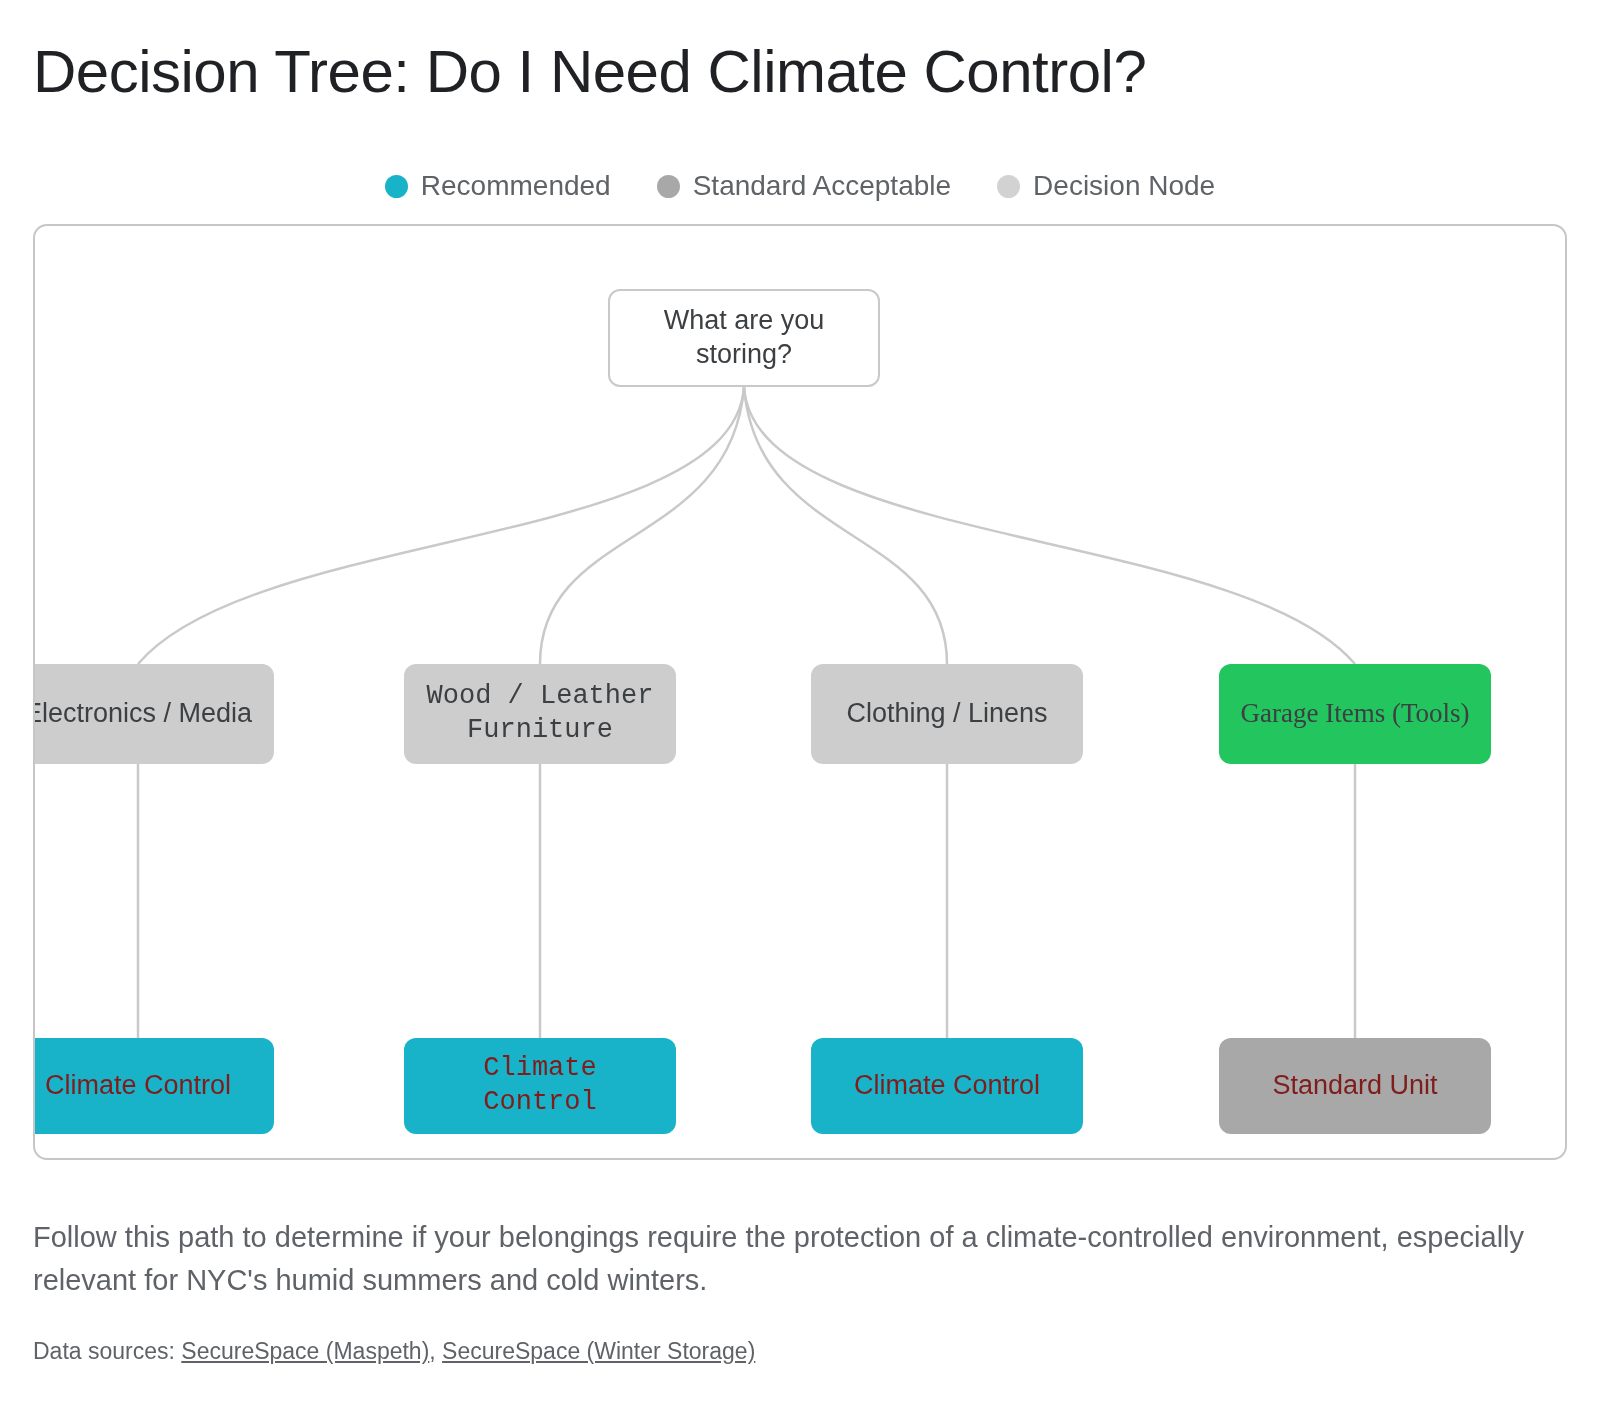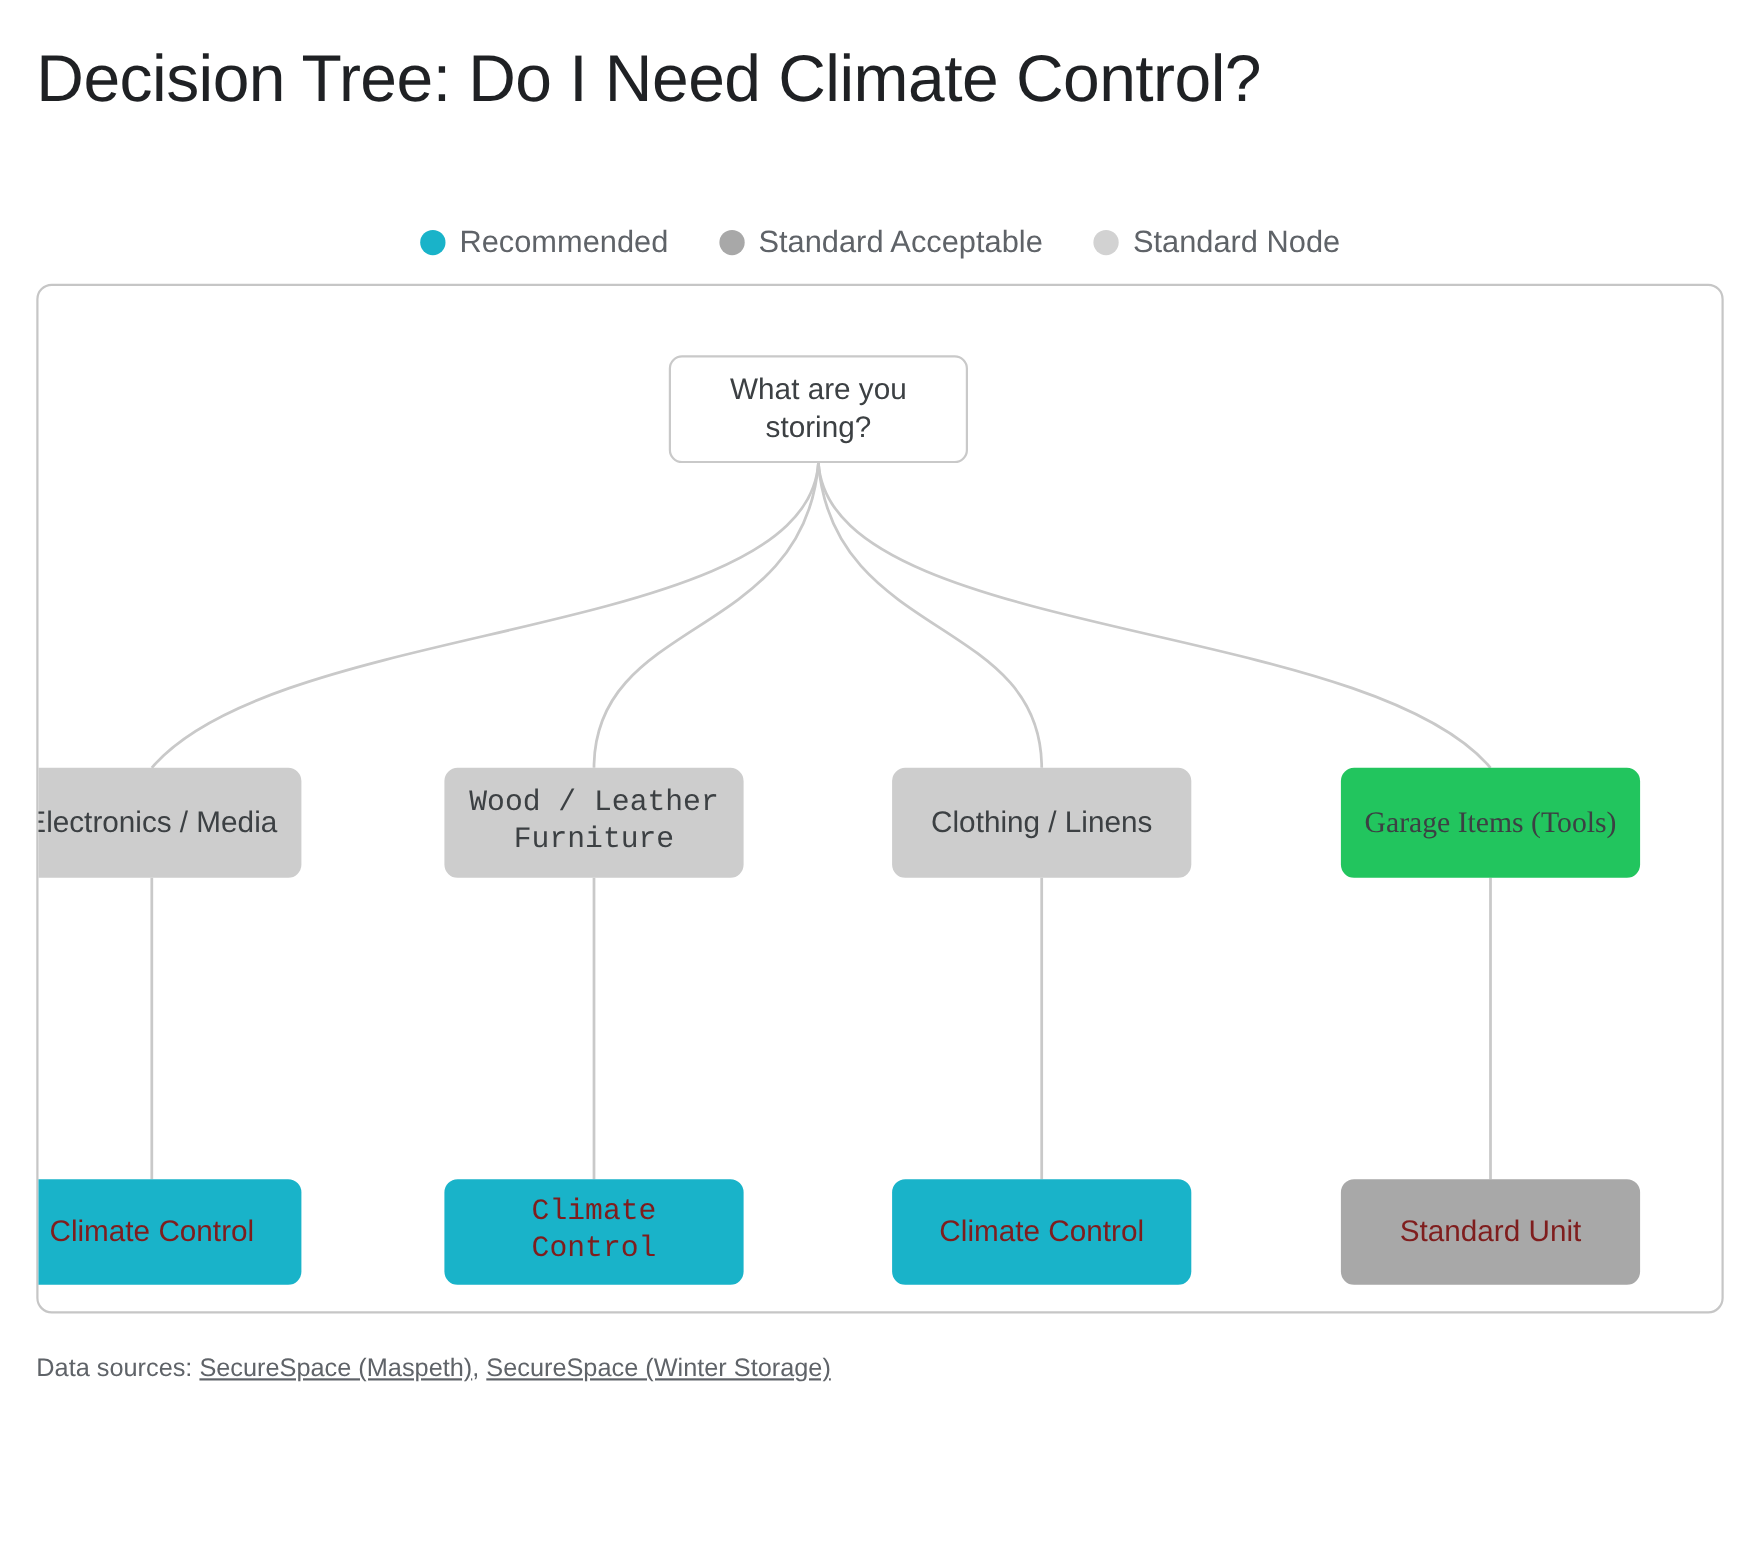--- a/index.html
+++ b/index.html
@@ -14,21 +14,21 @@
     padding: 36px 33px 46px 33px;
   }
   .page-title {
     font-size: 60px;
     font-weight: 500;
     letter-spacing: -0.5px;
     color: #1f2124;
     line-height: 1.2;
   }
   .legend {
-    margin-top: 96px;
+    margin-top: 62px;
     display: flex;
     justify-content: center;
     align-items: center;
     gap: 46px;
   }
   .legend-item {
     display: flex;
     align-items: center;
     gap: 13px;
   }
@@ -120,21 +120,21 @@
     <div class="legend-item">
       <span class="legend-dot" style="background-color: rgb(25, 179, 201);"></span>
       <span class="legend-label">Recommended</span>
     </div>
     <div class="legend-item">
       <span class="legend-dot" style="background-color: rgb(168, 168, 168);"></span>
       <span class="legend-label">Standard Acceptable</span>
     </div>
     <div class="legend-item">
       <span class="legend-dot" style="background-color: rgb(210, 210, 210);"></span>
-      <span class="legend-label">Standard Node</span>
+      <span class="legend-label">Decision Node</span>
     </div>
   </div>
 
   <div class="canvas">
 
     <svg class="connectors" width="1530" height="932" viewBox="0 0 1530 932" fill="none" stroke="#c9c9c9" stroke-width="2.5">
       <path d="M 709 161 C 698 322, 218 302, 103 438"></path>
       <path d="M 709 161 C 696 322, 505 300, 505 438"></path>
       <path d="M 709 161 C 722 322, 912 300, 912 438"></path>
       <path d="M 709 161 C 720 322, 1205 302, 1320 438"></path>
@@ -169,16 +169,17 @@
     </div>
     <div class="node result-node col-2" style="background-color: rgb(25, 179, 201);">
       <span>Climate Control</span>
     </div>
     <div class="node result-node col-3" style="background-color: rgb(168, 168, 168);">
       <span>Standard Unit</span>
     </div>
 
   </div>
 
+  <p class="description">Follow this path to determine if your belongings require the protection of a climate-controlled environment, especially relevant for NYC's humid summers and cold winters.</p>
 
   <p class="data-sources"><span>Data sources: </span><a class="source-link">SecureSpace (Maspeth)</a><span>, </span><a class="source-link">SecureSpace (Winter Storage)</a></p>
 
 </div>
 
 </body></html>

